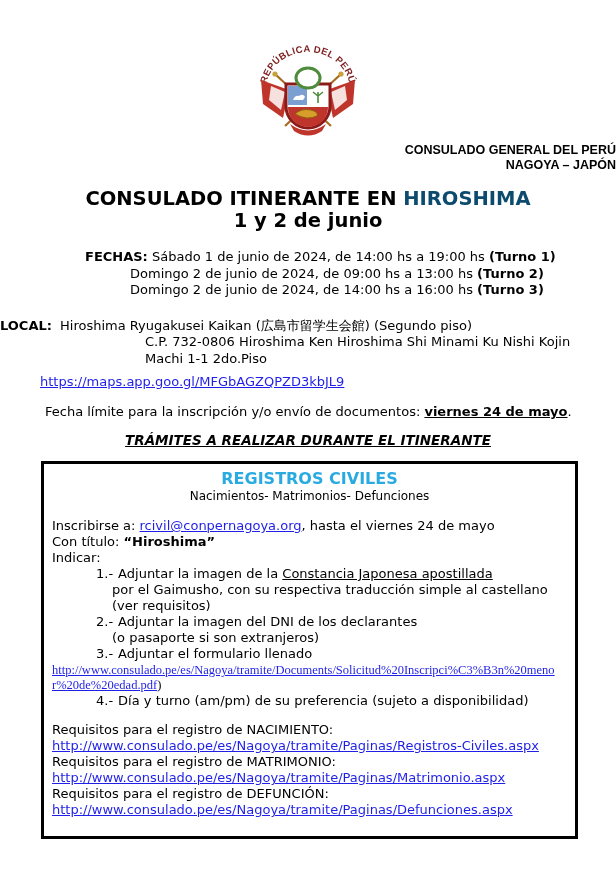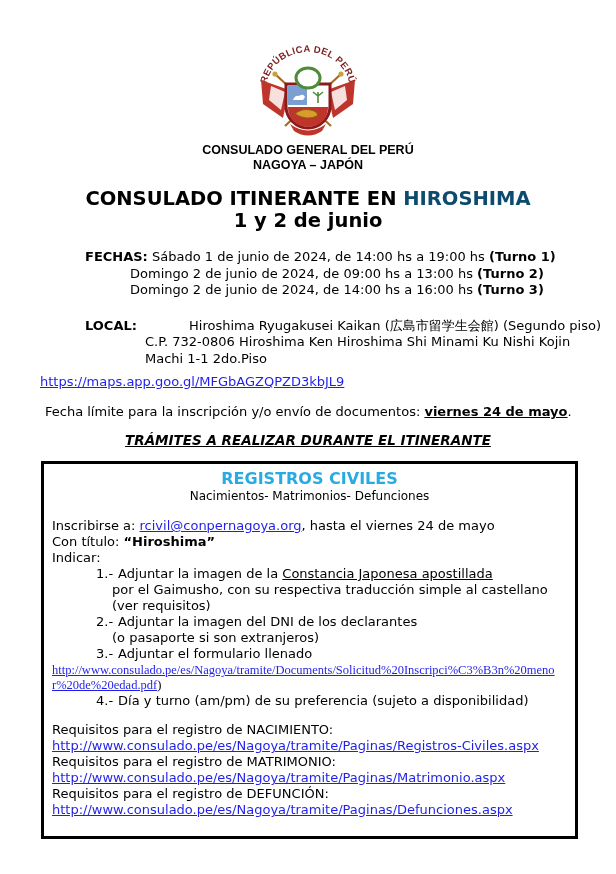--- a/index.html
+++ b/index.html
@@ -5,31 +5,31 @@
   html,body{margin:0;padding:0;background:#ffffff;}
   .page{
     position:relative;
     width:616px;height:874px;
     background:#fff;
     font-family:"DejaVu Sans",sans-serif;
     font-size:13px;color:#000;
     overflow:hidden;
   }
   .emblem-wrap{padding-top:44px;text-align:center;}
-  .org-header{margin-top:2px;text-align:center;font-family:"Liberation Sans",sans-serif;
+  .org-header{margin-top:2px;text-align:right;font-family:"Liberation Sans",sans-serif;
     font-weight:bold;font-size:12.5px;line-height:15px;}
   .doc-title{margin-top:15px;text-align:center;font-weight:bold;font-size:19.5px;line-height:22px;}
   .doc-title .hl{color:#0c4a6e;}
   .fechas{margin-top:17px;line-height:16.5px;}
   .fechas .row1{margin-left:85px;}
   .fechas .rowN{margin-left:130px;}
   .b{font-weight:bold;}
   .local{margin-top:19px;line-height:16.5px;}
   .local .lrow{margin-left:145px;}
-  .local .lrow1{margin-left:85px;display:flex;gap:44px;}
+  .local .lrow1{display:flex;}
   .local .llabel{font-weight:bold;width:60px;flex:0 0 60px;}
   .maps-line{margin:7px 0 0 40px;}
   .lnk{color:#1F1FE8;text-decoration:underline;cursor:pointer;}
   .lnk.b{font-weight:normal;}
   .deadline{margin:15px 0 0 45px;}
   .deadline .em{font-weight:bold;text-decoration:underline;}
   .tramites{margin-top:13px;text-align:center;font-weight:bold;font-size:13.5px;font-style:italic;}
   .tramites span{text-decoration:underline;}
   .box{
     margin:13px 0 0 41px;

